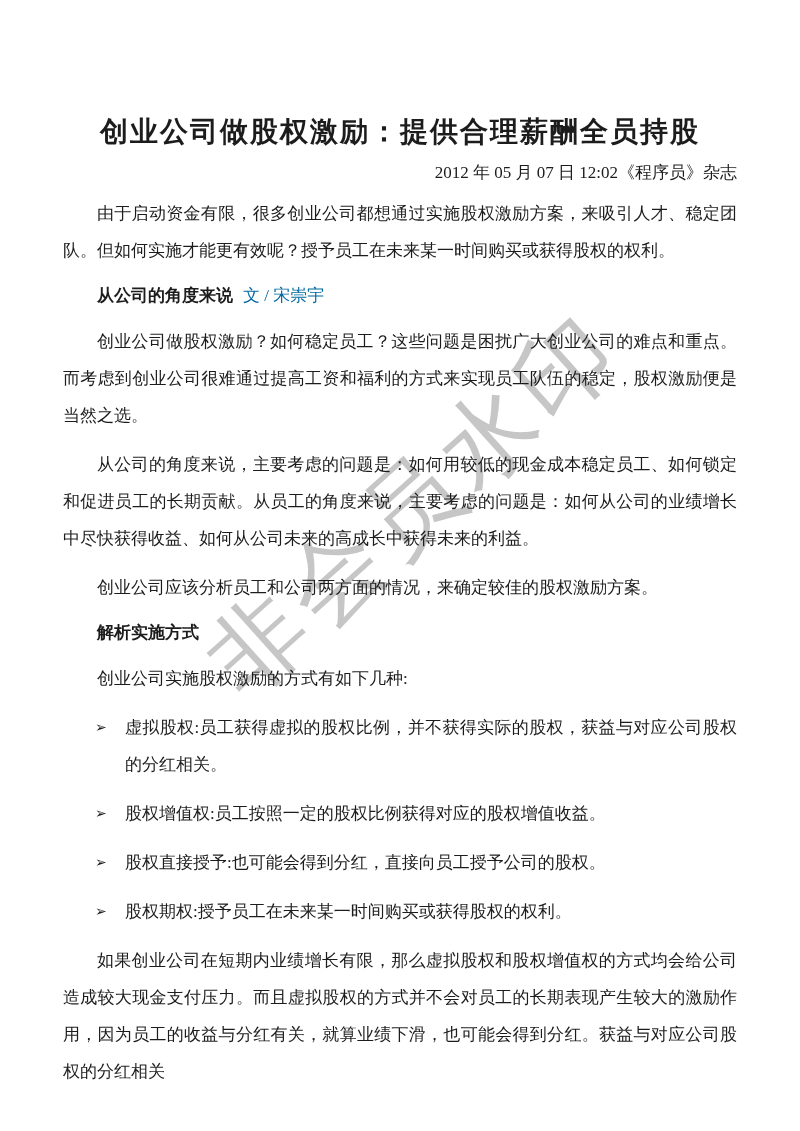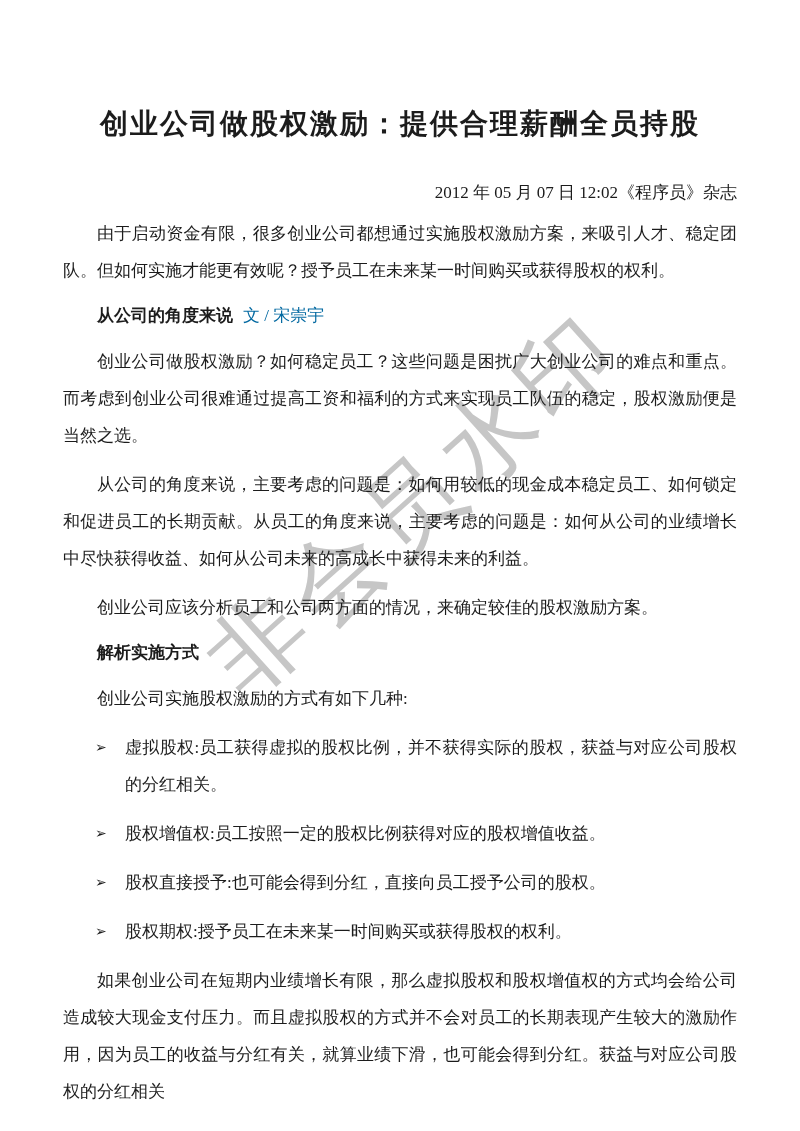--- a/index.html
+++ b/index.html
@@ -24,30 +24,30 @@
     z-index: 0;
     user-select: none;
     font-family: "Liberation Serif", "DejaVu Serif", serif;
   }
   .content {
     position: relative;
     z-index: 1;
     padding: 0 63px;
   }
   .doc-title {
-    margin: 4px;
+    margin: 12px;
     padding-top: 101px;
     text-align: center;
     font-size: 28px;
     line-height: 38px;
     font-weight: bold;
     letter-spacing: 2px;
   }
   .dateline {
-    margin-top: 40px;
+    margin-top: 12px;
     text-align: right;
     font-size: 17px;
     line-height: 20px;
   }
   p.body-para {
     margin: 12px 0 0 0;
     font-size: 17px;
     line-height: 37px;
     text-align: justify;
     text-indent: 34px;

